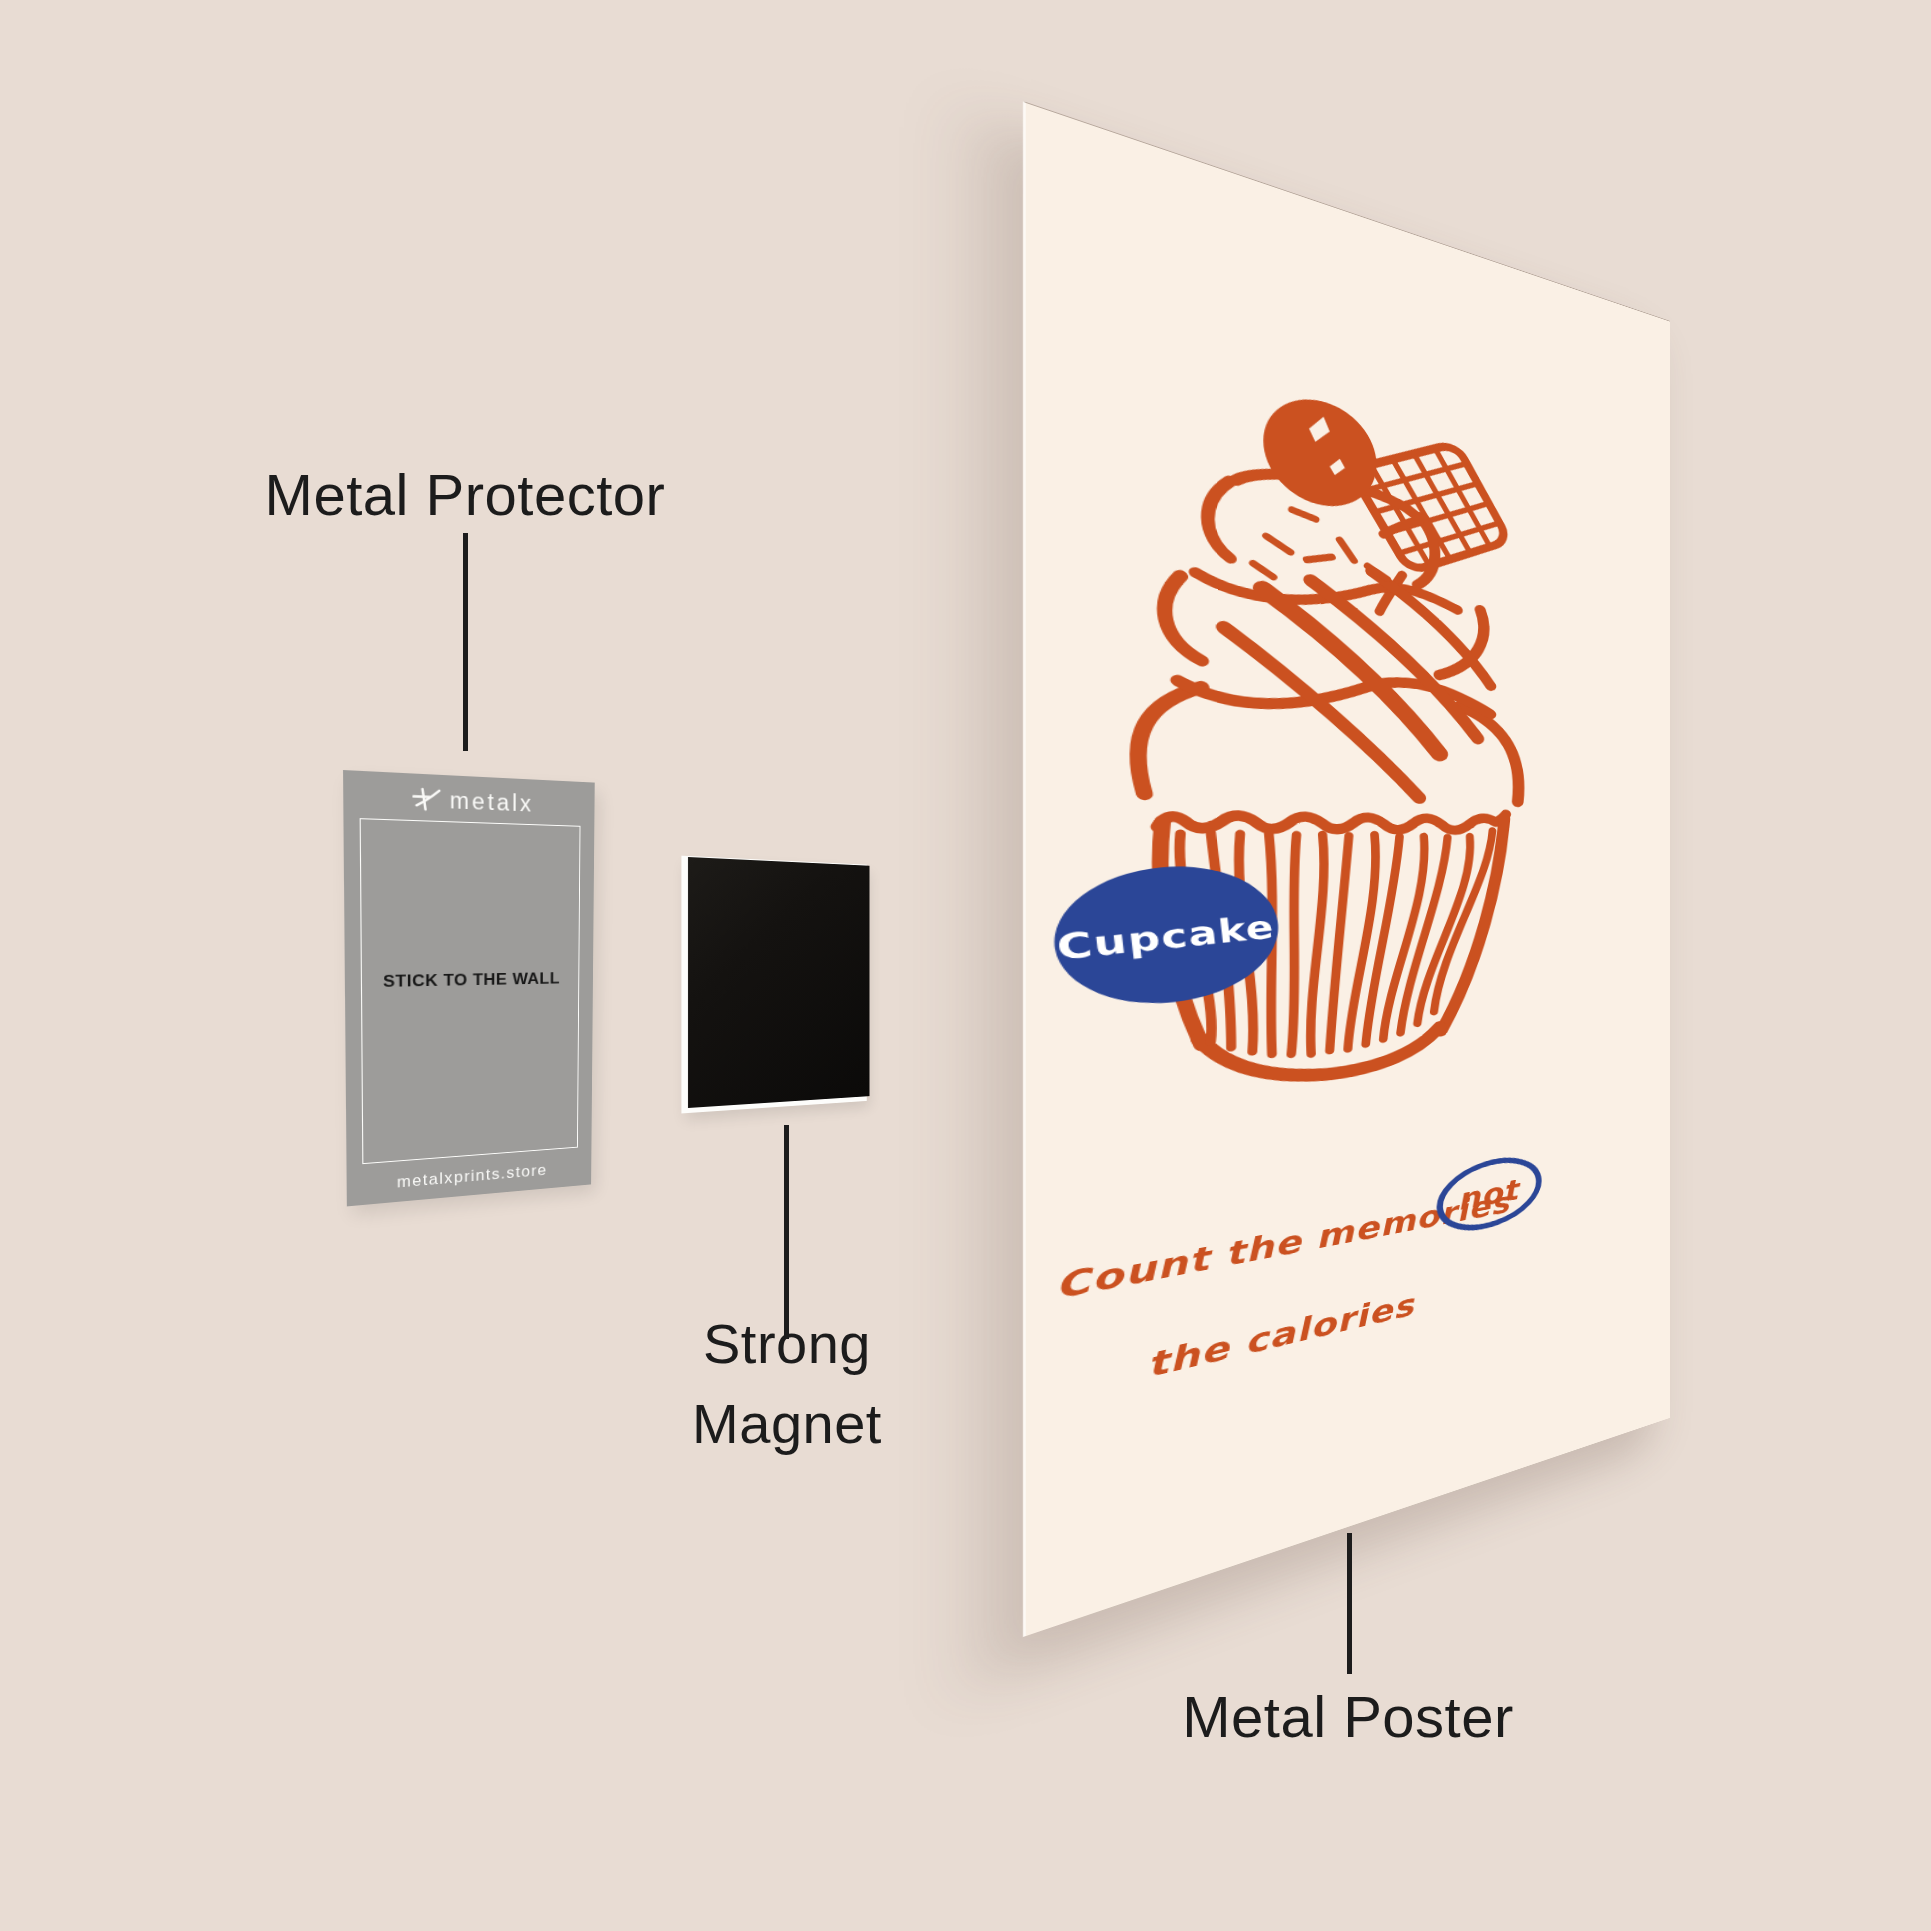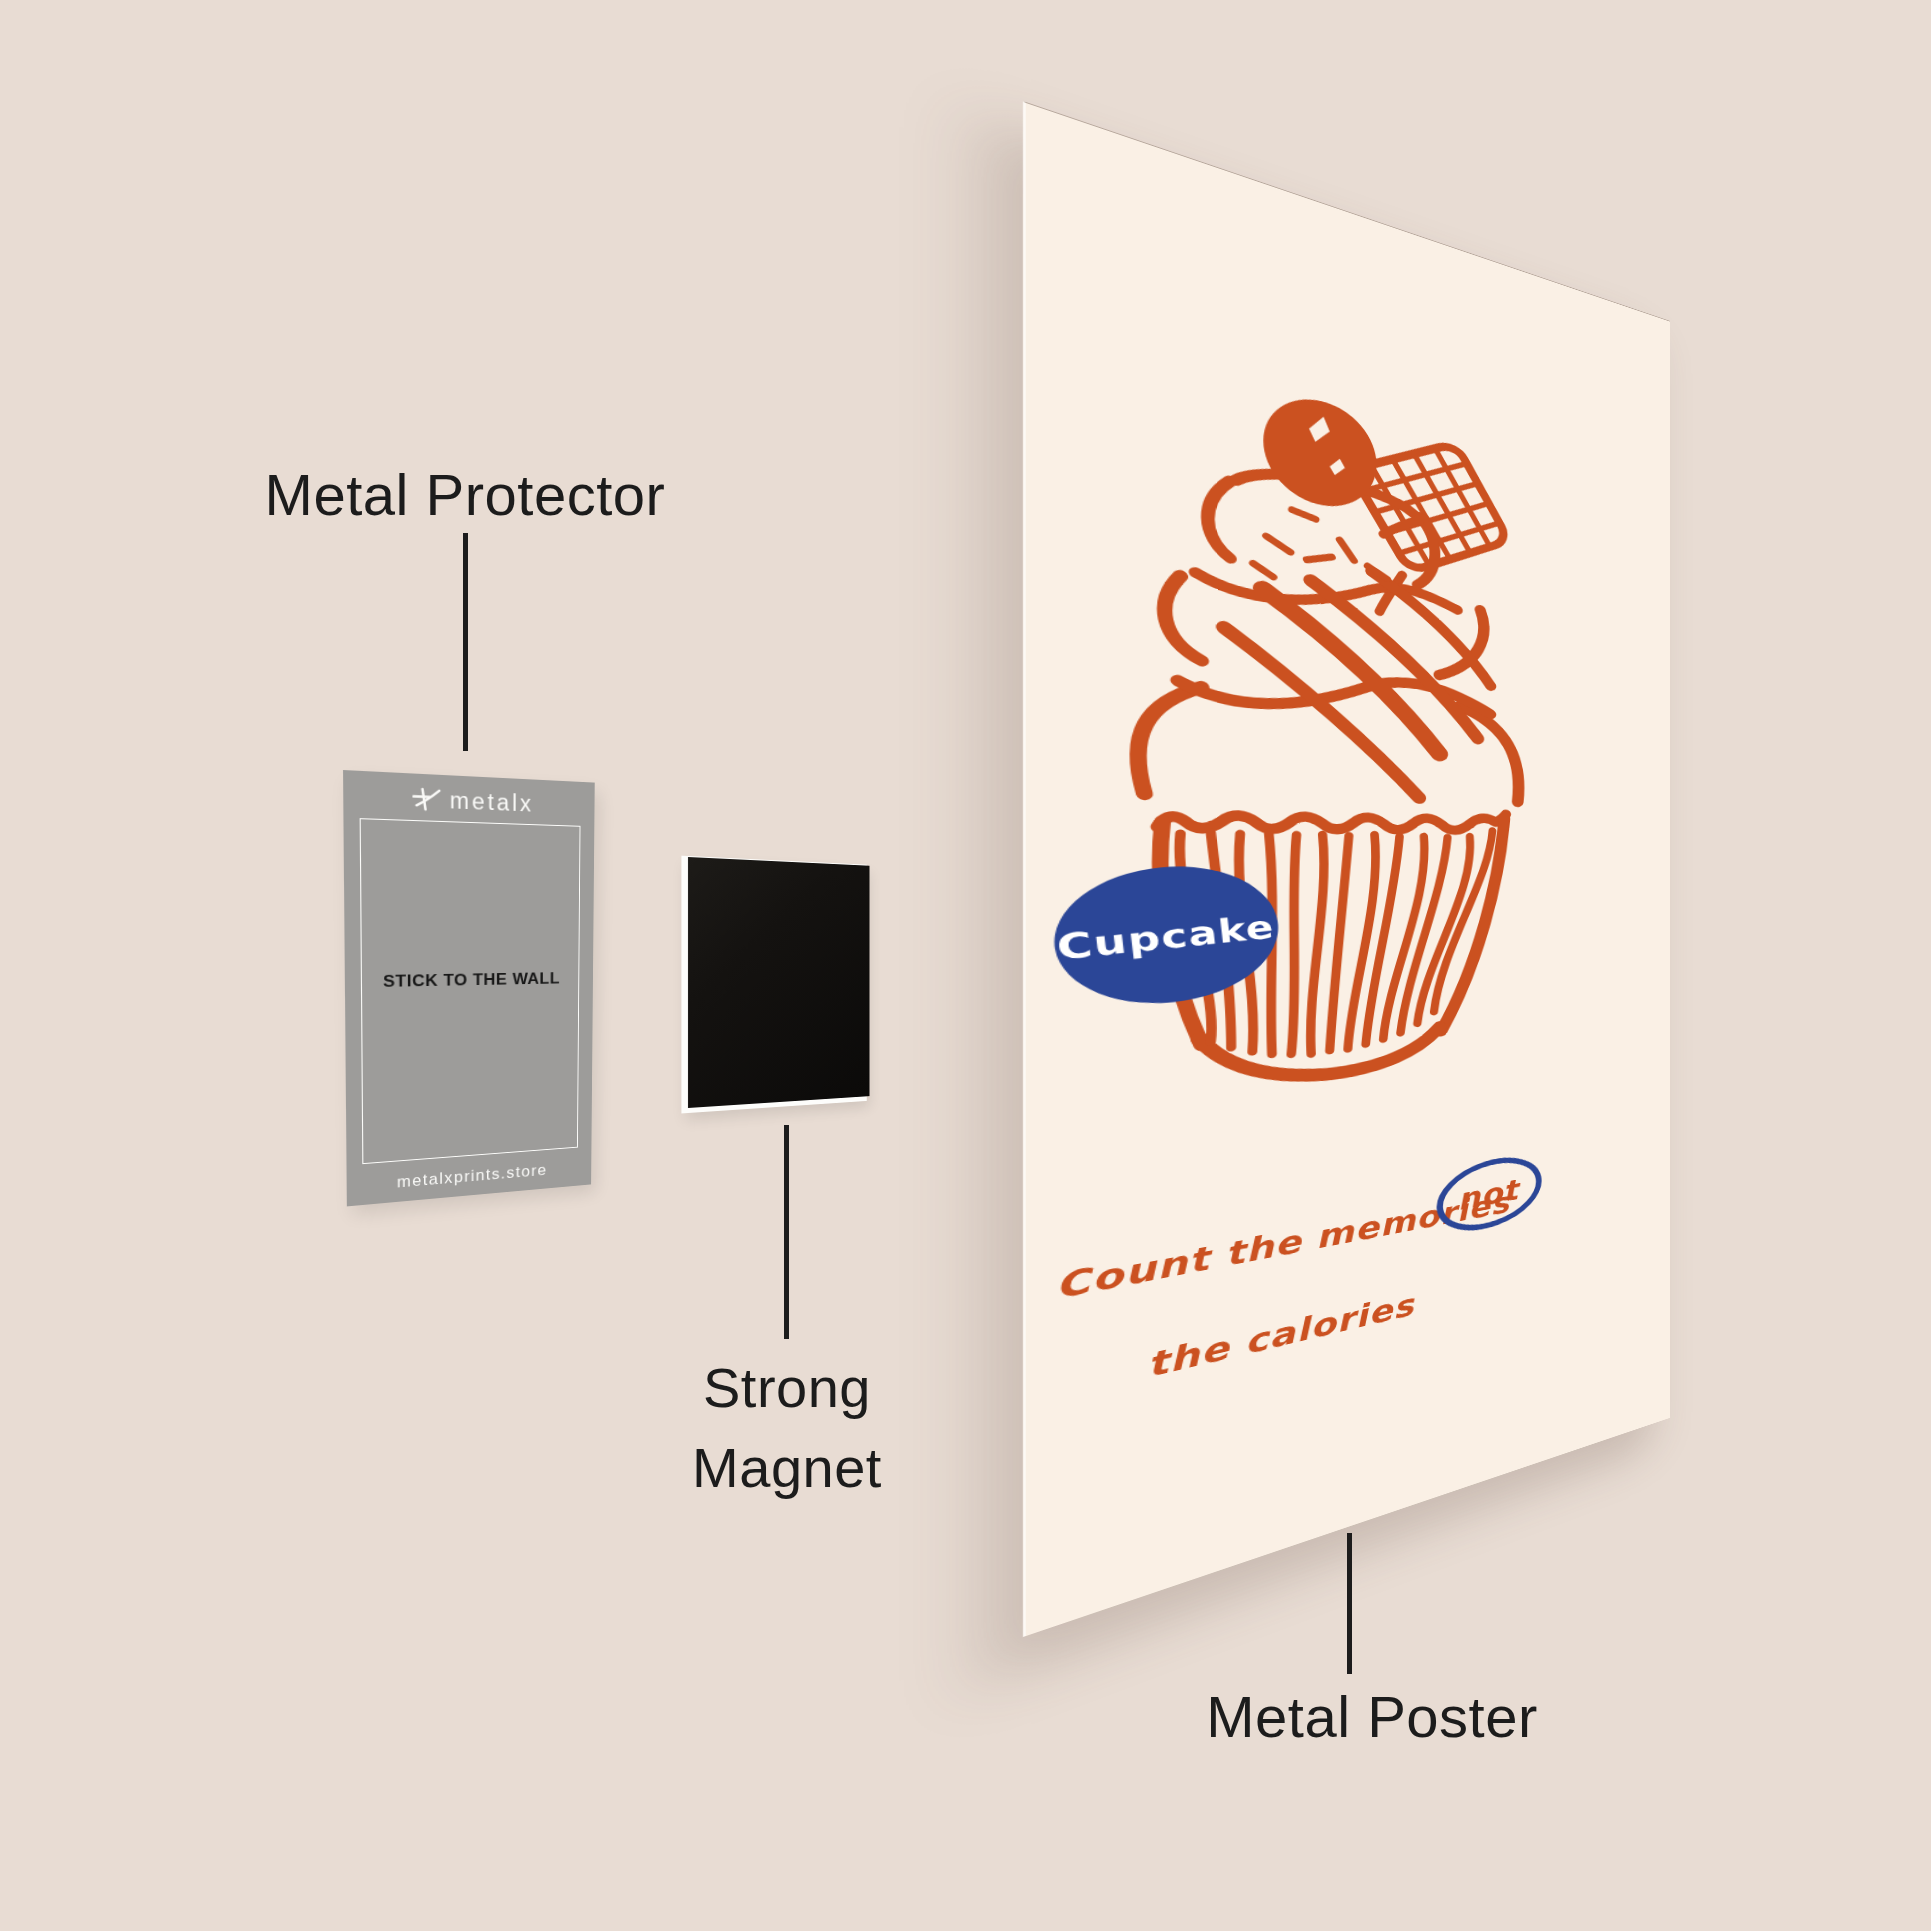--- a/index.html
+++ b/index.html
@@ -96,21 +96,21 @@
         <path d="M1 10 L17 10" stroke="#fafaf8" stroke-width="2.6" fill="none" stroke-linecap="round"></path>
       </svg>
       <span>metalx</span>
     </div>
     <div class="card-frame"></div>
     <div class="card-message">STICK TO THE WALL</div>
     <div class="card-footer">metalxprints.store</div>
   </div>
 
   <div class="connector" style="left:784px;top:1125px;height:214px;"></div>
-  <div class="label wrap" style="left:787px;top:1348px;">Strong Magnet</div>
+  <div class="label wrap" style="left:787px;top:1304px;">Strong Magnet</div>
 
   <div class="magnet-wrap">
     <div class="magnet-backing"></div>
     <div class="magnet-face"></div>
   </div>
 
   <div class="poster">
     <svg viewBox="0 0 662 1590" width="639" height="1535">
 
       <g>
@@ -184,16 +184,16 @@
       <g>
         <text x="25" y="1246" class="quote-text">Count the memories</text>
         <text x="430" y="1232" text-anchor="middle" class="quote-text">not</text>
         <ellipse cx="430" cy="1218" rx="58" ry="40" class="badge-stroke" stroke-width="7" transform="rotate(-10 430 1218)"></ellipse>
         <text x="222" y="1352" text-anchor="middle" class="quote-text">the calories</text>
       </g>
     </svg>
   </div>
 
   <div class="connector" style="left:1347px;top:1533px;height:141px;"></div>
-  <div class="label" style="left:1348px;top:1676px;margin-left:24px;">Metal Poster</div>
+  <div class="label" style="left:1348px;top:1676px;">Metal Poster</div>
 
 </div>
 
 
 </body></html>

